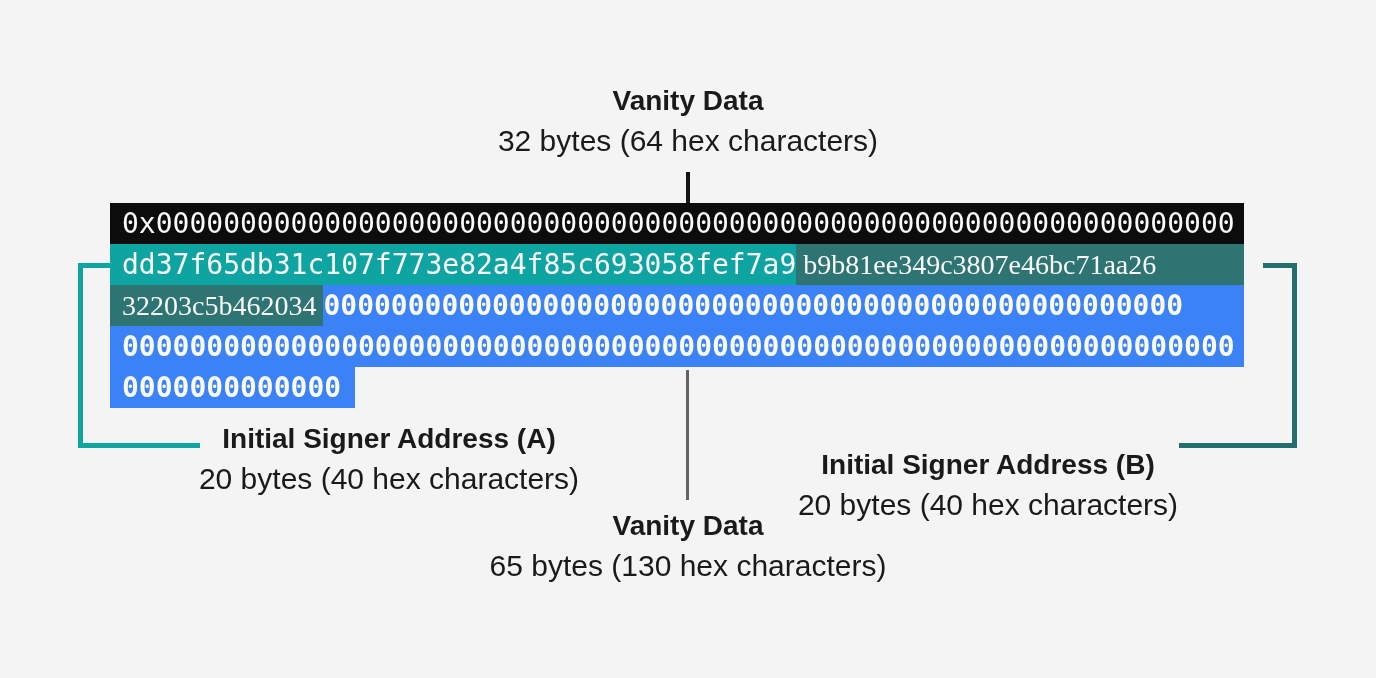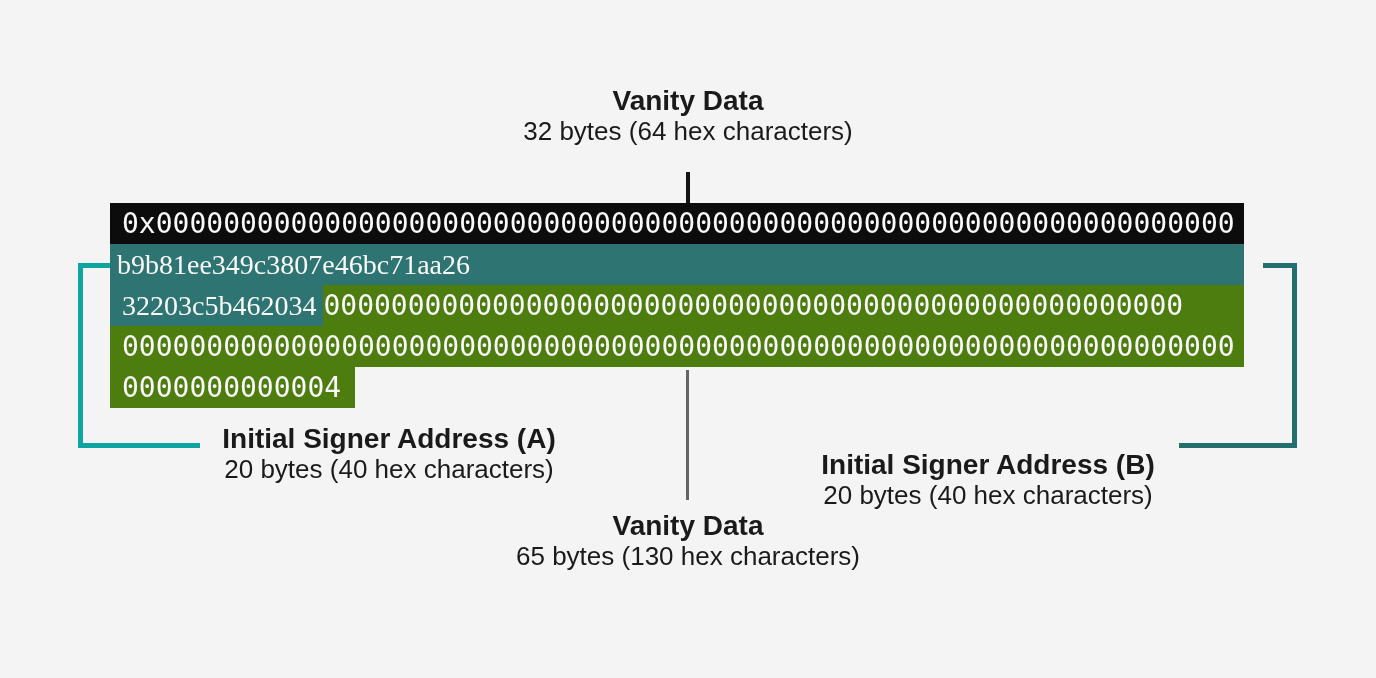--- a/index.html
+++ b/index.html
@@ -12,21 +12,21 @@
   }
   
   .lbl{
     position:absolute;
     transform:translateX(-50%);
     text-align:center;
     color:#1a1a1a;
     white-space:nowrap;
   }
   .lbl .t{font-weight:bold;font-size:28px;line-height:30px;}
-  .lbl .s{font-size:26px;line-height:30px;}
+  .lbl .s{font-size:30px;line-height:30px;margin-top:10px;}
 
   
   .hexblock{
     position:absolute;
     left:110px;top:203px;
     width:1134px;
   }
   .hrow{
     display:flex;
     height:41px;
@@ -38,21 +38,21 @@
     line-height:41px;
     color:#fafafa;
     white-space:pre;
   }
   .seg.first{padding-left:12px;}
   .seg.grow{flex:1 1 auto;}
   .seg.endpad{padding-right:14px;}
   .bg-black{background:#0c0c0c;}
   .bg-tealA{background:#0ea4a1;}
   .bg-tealB{background:#2d7472;font-family:Liberation Serif, serif;}
-  .bg-gray{background:#4d7c0f;}
+  .bg-gray{background:#3b82f6;font-weight:bold;}
 
   
   .line{position:absolute;}
   .conn-top{left:686px;top:172px;width:4px;height:31px;background:#141414;}
   .conn-mid{left:686px;top:370px;width:3px;height:130px;background:#646464;}
 
   .bkl{background:#0ea4a1;}
   .bkl.h1{left:78px;top:263px;width:32px;height:5px;}
   .bkl.v {left:78px;top:263px;width:5px;height:185px;}
   .bkl.h2{left:78px;top:443px;width:122px;height:5px;}
@@ -77,31 +77,32 @@
     <div class="s">32 bytes (64 hex characters)</div>
   </div>
 
   <div class="line conn-top"></div>
 
   <div class="hexblock">
     <div class="hrow">
       <span class="seg first grow bg-black">0x0000000000000000000000000000000000000000000000000000000000000000</span>
     </div>
     <div class="hrow">
+      <span class="seg first bg-tealA">dd37f65db31c107f773e82a4f85c693058fef7a9</span>
       <span class="seg grow bg-tealB"> b9b81ee349c3807e46bc71aa26</span>
     </div>
     <div class="hrow">
       <span class="seg first bg-tealB">32203c5b462034 </span>
       <span class="seg grow bg-gray">000000000000000000000000000000000000000000000000000</span>
     </div>
     <div class="hrow">
       <span class="seg first grow bg-gray">000000000000000000000000000000000000000000000000000000000000000000</span>
     </div>
     <div class="hrow">
-      <span class="seg first endpad bg-gray">0000000000004</span>
+      <span class="seg first endpad bg-gray">0000000000000</span>
     </div>
   </div>
 
   <div class="line bkl h1"></div>
   <div class="line bkl v"></div>
   <div class="line bkl h2"></div>
 
   <div class="line bkr h1"></div>
   <div class="line bkr v"></div>
   <div class="line bkr h2"></div>

